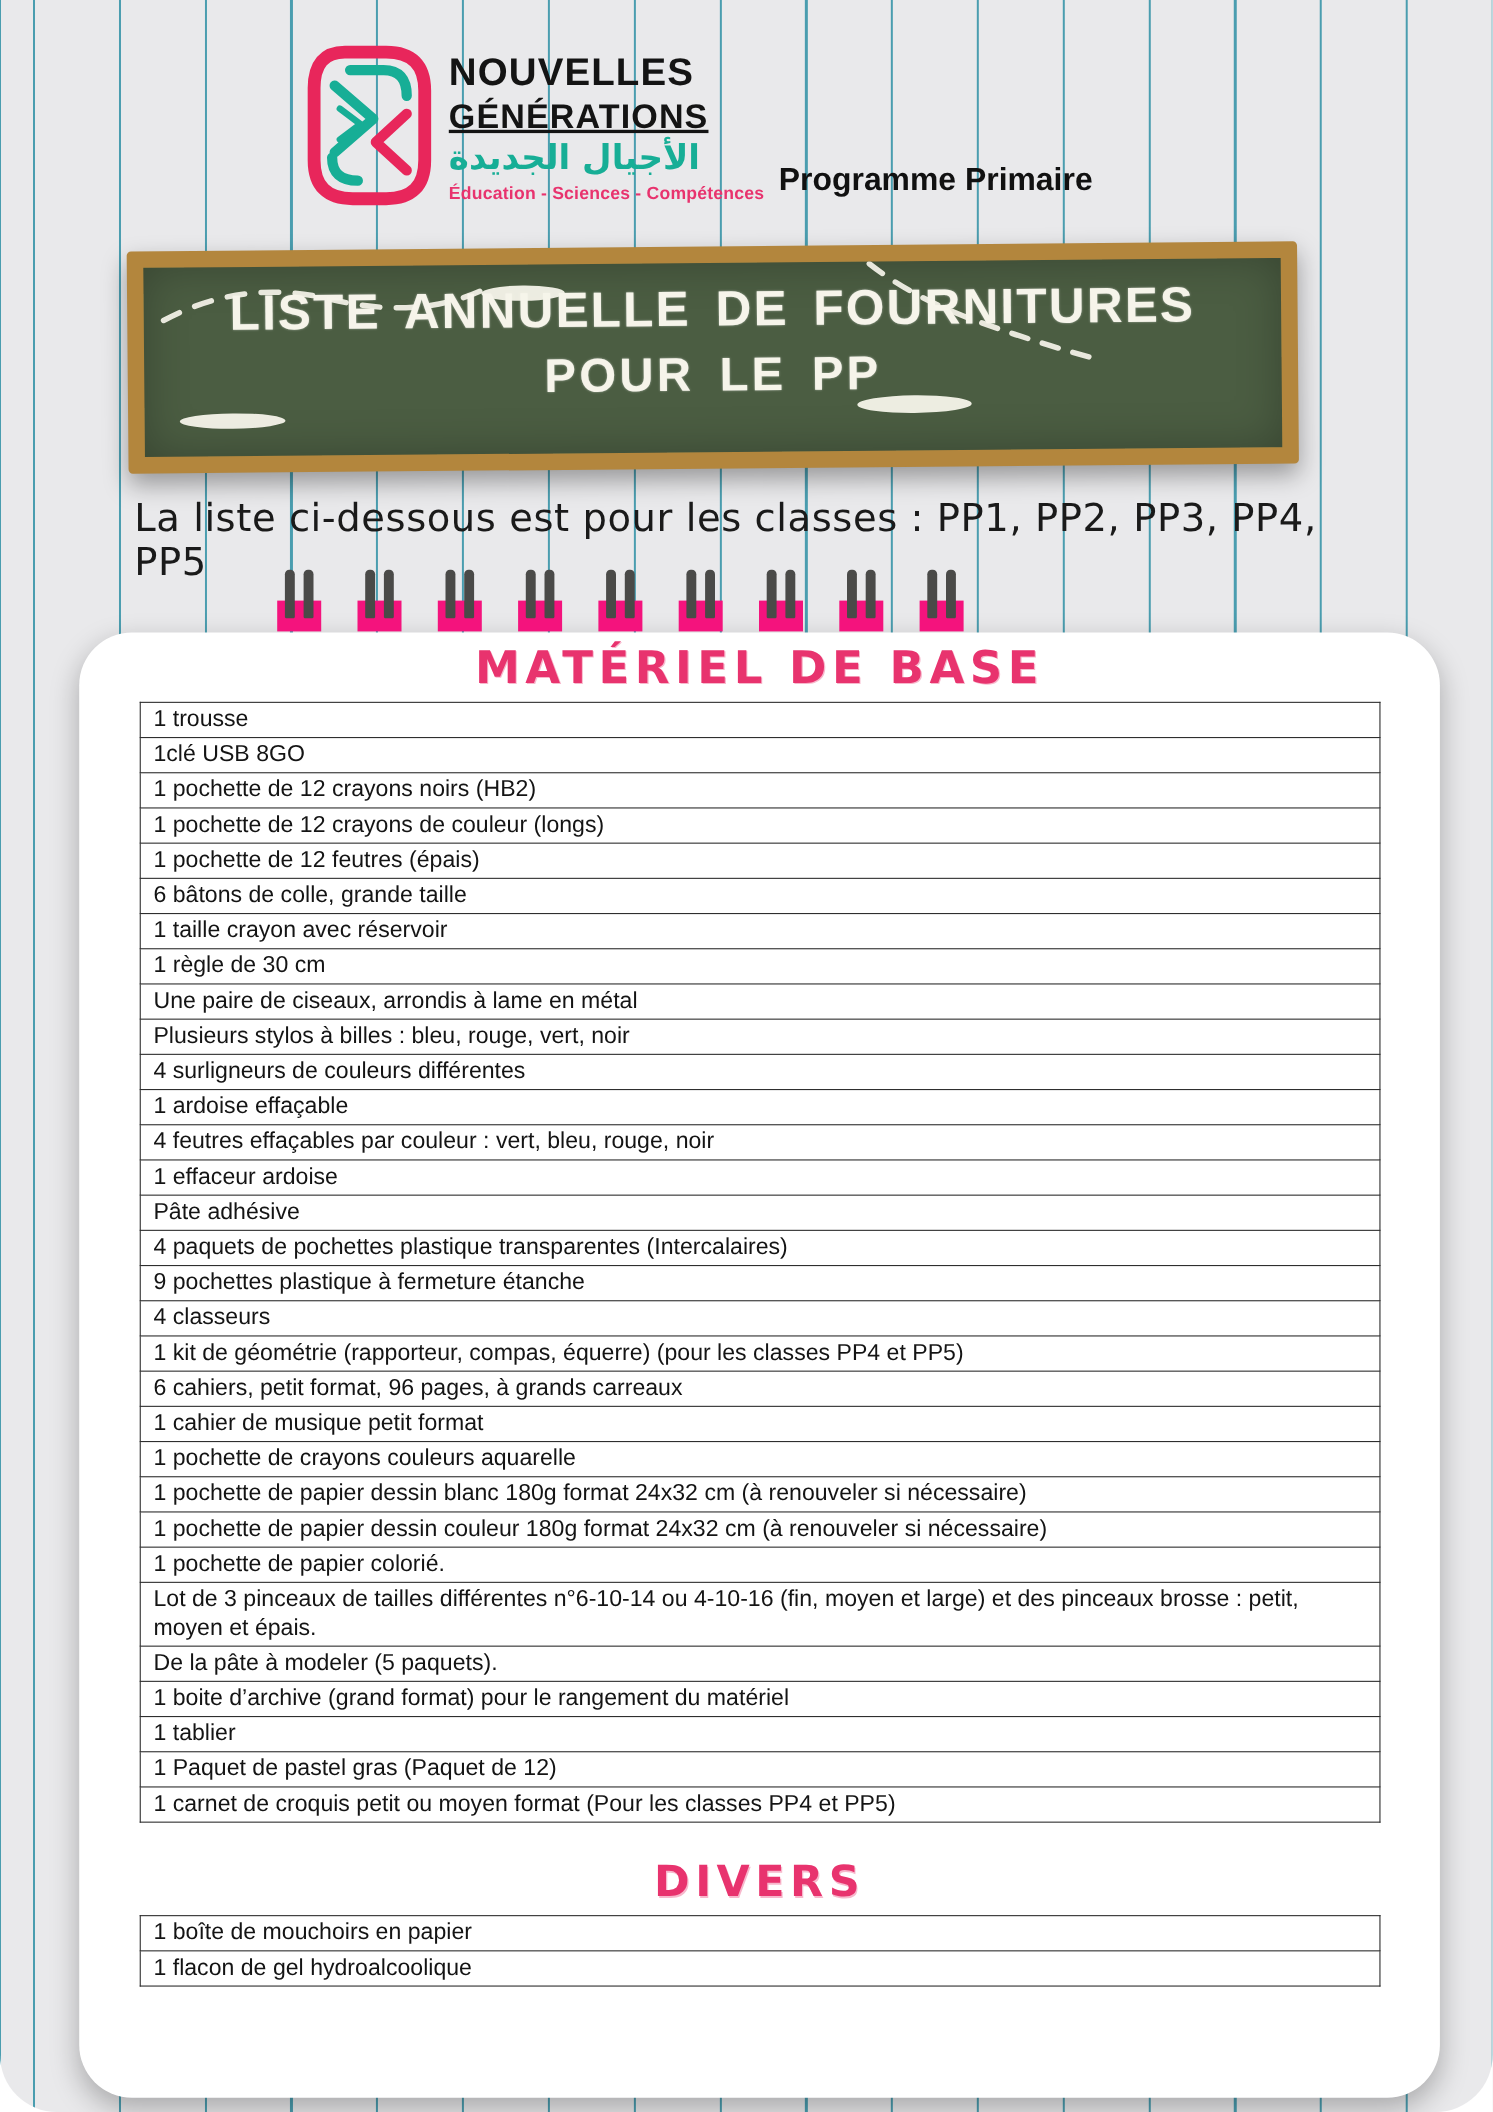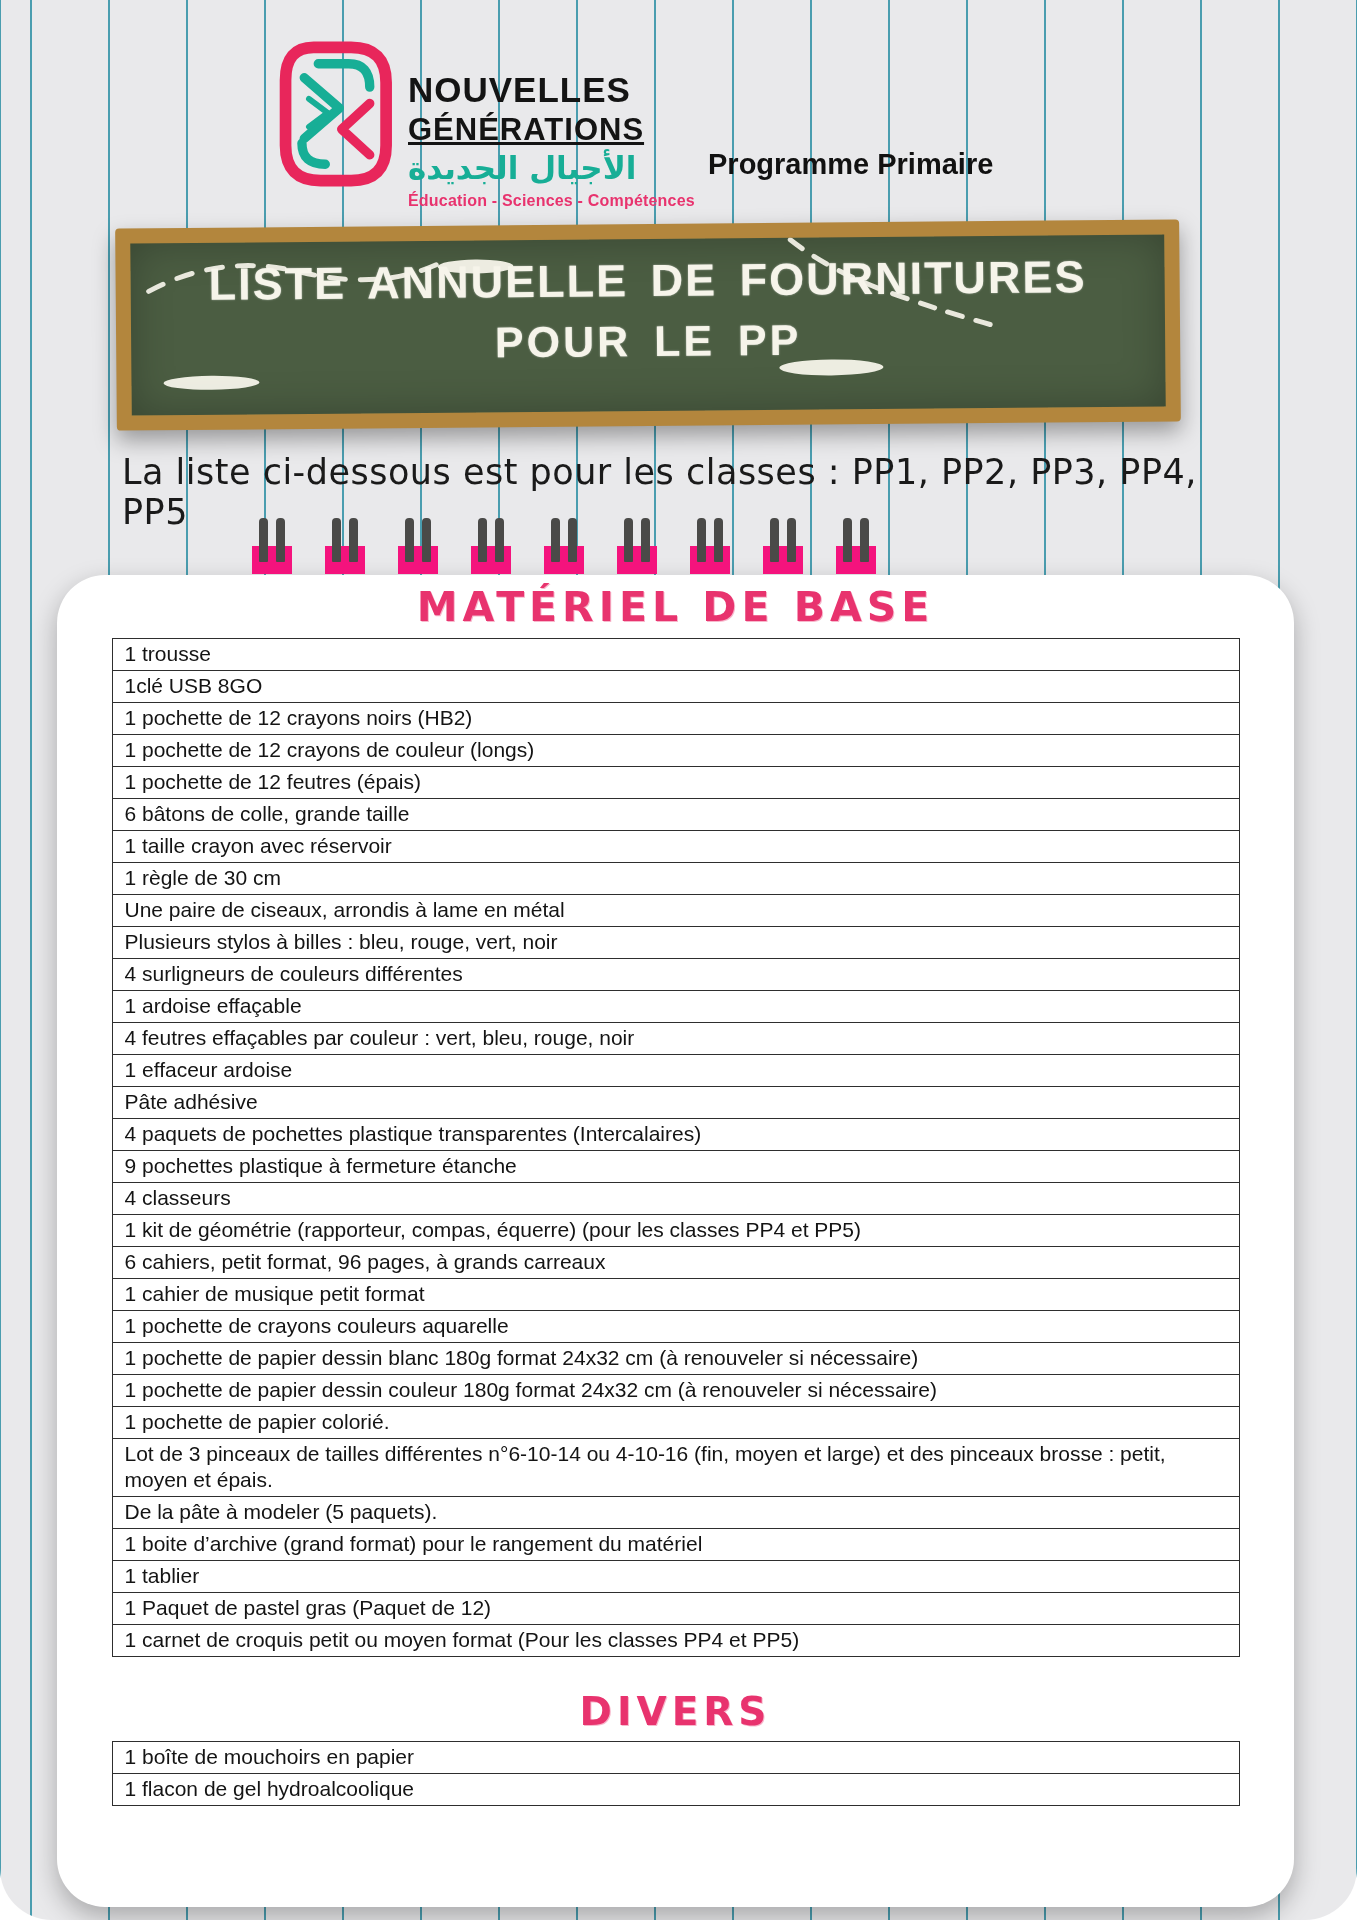--- a/index.html
+++ b/index.html
@@ -10,21 +10,21 @@
   
   .sheet{
     position:absolute;inset:0;background:#E9E9EB;
     border-radius:0 0 52px 52px;
     background-image:repeating-linear-gradient(to right,
       #4A9DAF 0px,#4A9DAF 2px,transparent 2px,transparent 78px);
     background-position:30px 0;
   }
   
   .logo-mark{position:absolute;left:266px;top:38px;width:142px;height:152px;}
-  .logo-text{position:absolute;left:408px;top:48px;line-height:1;margin-top:24px;}
+  .logo-text{position:absolute;left:408px;top:48px;line-height:1;}
   .logo-line1{font-weight:900;font-size:35px;color:#141414;letter-spacing:1px;font-family:"Liberation Sans",sans-serif;}
   .logo-line2{font-weight:900;font-size:31px;color:#141414;letter-spacing:1px;margin-top:7px;text-decoration:underline;}
   .logo-arabic{font-weight:700;font-size:31px;color:#17AE96;margin-top:8px;font-family:"DejaVu Sans",sans-serif;}
   .logo-tagline{font-weight:700;font-size:16px;color:#E8336E;margin-top:9px;letter-spacing:0.2px;}
   .program-label{
     position:absolute;left:708px;top:132px;width:560px;
     font-size:29px;font-weight:900;color:#111;margin-top:16px;
   }
   
   .chalkboard{
@@ -51,21 +51,21 @@
     font-family:"DejaVu Sans",sans-serif;
   }
   
   .clips-row{position:absolute;left:252px;top:518px;display:flex;gap:33px;z-index:5;}
   .clip{position:relative;width:40px;height:56px;}
   .clip .prong{position:absolute;top:0;width:9px;height:44px;background:#4A4A48;border-radius:4px 4px 1px 1px;}
   .clip .prong.p1{left:7px;} .clip .prong.p2{left:24px;}
   .clip .base{position:absolute;left:0;bottom:0;width:40px;height:28px;background:#F4137D;z-index:-1;}
   
   .card{
-    position:absolute;left:57px;top:575px;width:1237px;height:1332px;
+    position:absolute;left:72px;top:575px;width:1237px;height:1332px;
     background:#ffffff;border-radius:48px;
     box-shadow:0 10px 26px rgba(0,0,0,0.28);
     padding:0;box-sizing:border-box;
   }
   .section-title{
     margin:0;text-align:center;color:#E8336E;font-weight:800;
     font-size:41px;letter-spacing:5px;
     font-family:"DejaVu Sans",sans-serif;
     text-shadow:1px 1px 0 rgba(232,51,110,0.35);
   }

